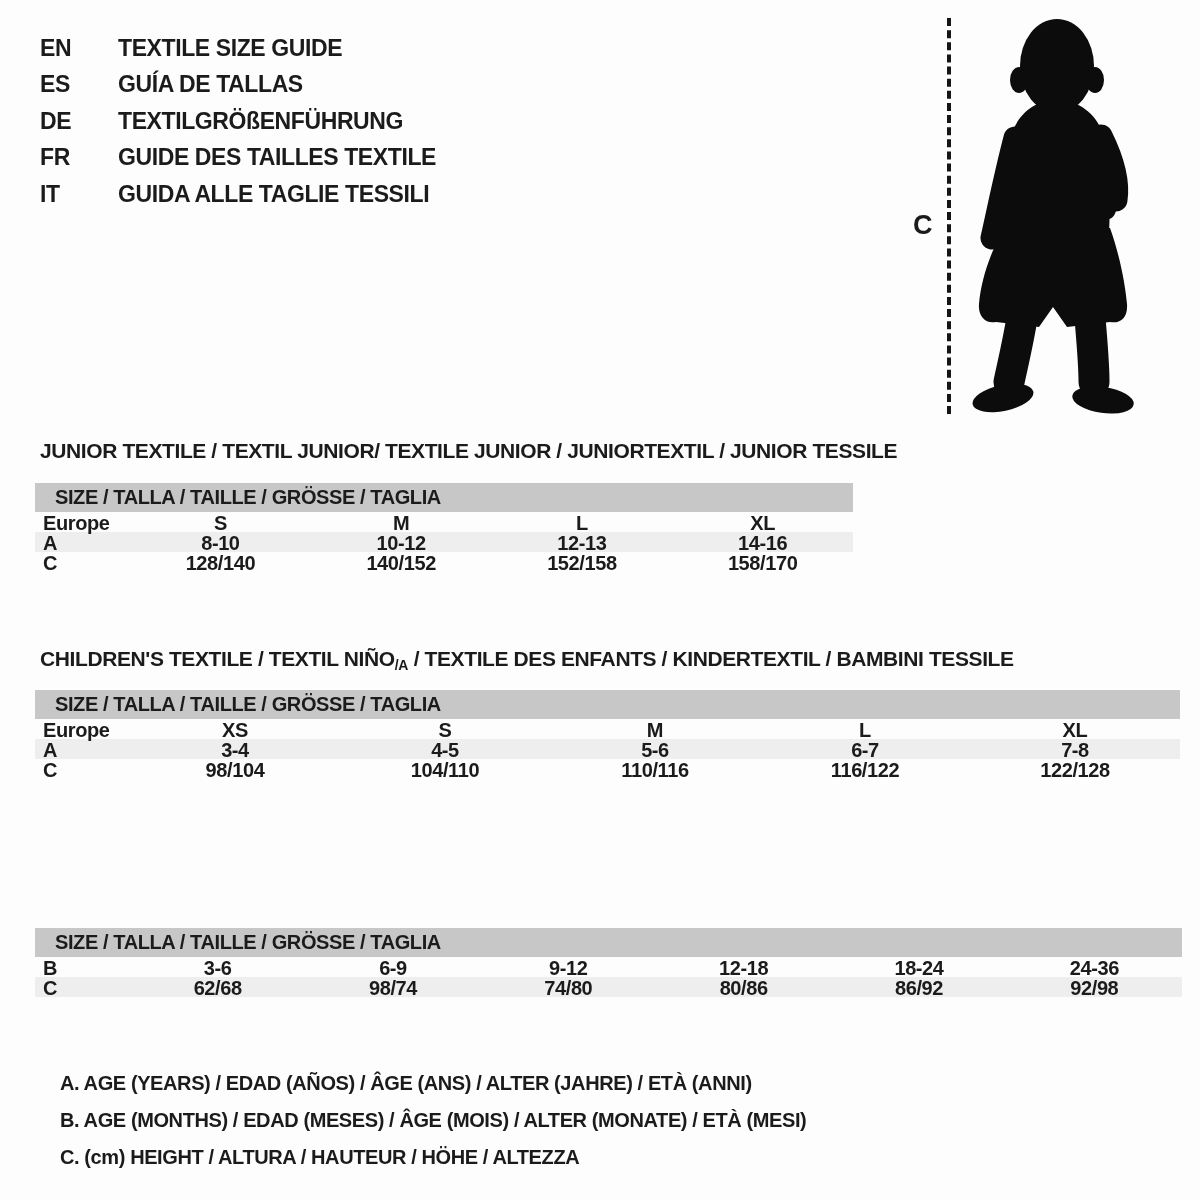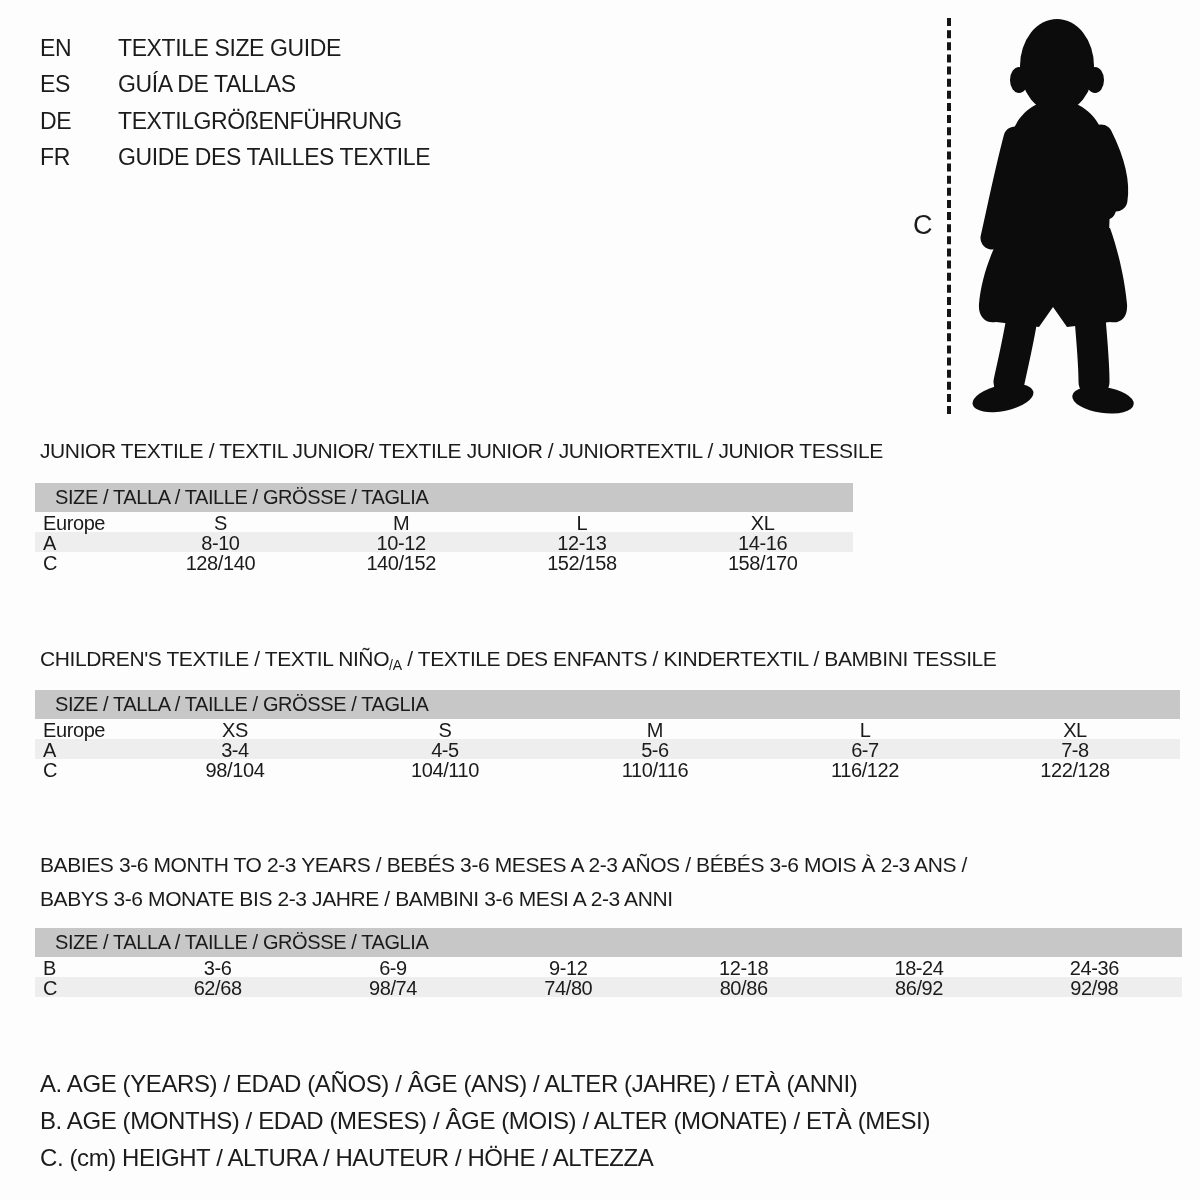--- a/index.html
+++ b/index.html
@@ -6,21 +6,21 @@
     --ink:#1b1b1b;
     --bar:#c7c7c7;
     --alt:#eeeeee;
     --bg:#fdfdfd;
   }
   *{margin:0;padding:0;box-sizing:border-box;}
   html,body{background:#fff;}
   body{font-family:"Liberation Sans", sans-serif;color:var(--ink);}
   .canvas{
     position:relative;width:1200px;height:1200px;background:var(--bg);
-    overflow:hidden;font-weight:400;letter-spacing:-0.4px;
+    overflow:hidden;font-weight:700;letter-spacing:-0.4px;
   }
 
   
   .lang-block{position:absolute;left:40px;top:30px;}
   .lang-row{display:flex;height:36.5px;align-items:center;font-size:23px;}
   .lang-code{width:78px;flex:0 0 78px;}
   .lang-title{white-space:nowrap;}
 
   
   .figure{position:absolute;left:895px;top:10px;width:300px;height:415px;}
@@ -41,21 +41,21 @@
   .trow{display:grid;height:20px;align-items:center;font-size:20px;}
   .t1 .trow{grid-template-columns:95px repeat(4,1fr);}
   .t2 .trow{grid-template-columns:95px repeat(5,1fr);}
   .t3 .trow{grid-template-columns:95px repeat(6,1fr);}
   .rows .trow:nth-child(even){background:var(--alt);}
   .row-label{padding-left:8px;text-align:left;}
   .cell{text-align:center;}
 
   
   .legend{position:absolute;left:40px;top:1065px;}
-  .legend-line{font-size:24px;line-height:37px;white-space:nowrap;}
+  .legend-line{font-size:20px;line-height:37px;white-space:nowrap;margin-left:20px;}
 </style>
 </head>
 <body>
 
 <div class="canvas">
 
   <div class="lang-block">
     <div class="lang-row">
       <span class="lang-code">EN</span>
       <span class="lang-title">TEXTILE SIZE GUIDE</span>
@@ -64,20 +64,24 @@
       <span class="lang-code">ES</span>
       <span class="lang-title">GUÍA DE TALLAS</span>
     </div>
     <div class="lang-row">
       <span class="lang-code">DE</span>
       <span class="lang-title">TEXTILGRÖßENFÜHRUNG</span>
     </div>
     <div class="lang-row">
       <span class="lang-code">FR</span>
       <span class="lang-title">GUIDE DES TAILLES TEXTILE</span>
+    </div>
+    <div class="lang-row">
+      <span class="lang-code">IT</span>
+      <span class="lang-title">GUIDA ALLE TAGLIE TESSILI</span>
     </div>
   </div>
 
   <div class="figure">
     <span class="measure-label">C</span>
     <div class="measure-line"></div>
     <svg class="silhouette" width="180" height="404" viewBox="0 0 180 404" xmlns="http://www.w3.org/2000/svg">
       <g fill="#0c0c0c" stroke="none">
 
         <ellipse cx="94" cy="50" rx="37" ry="47"></ellipse>
@@ -159,24 +163,20 @@
         <span class="row-label">C</span>
         <span class="cell">98/104</span>
         <span class="cell">104/110</span>
         <span class="cell">110/116</span>
         <span class="cell">116/122</span>
         <span class="cell">122/128</span>
       </div>
     </div>
   </div>
 
-  <div class="section-title" style="top:848px">
-    <div>BABIES 3-6 MONTH TO 2-3 YEARS / BEBÉS 3-6 MESES A 2-3 AÑOS / BÉBÉS 3-6 MOIS À 2-3 ANS /</div>
-    <div>BABYS 3-6 MONATE BIS 2-3 JAHRE / BAMBINI 3-6 MESI A 2-3 ANNI</div>
-  </div>
   <div class="size-table t3" style="top:928px">
     <div class="thead">SIZE / TALLA / TAILLE / GRÖSSE / TAGLIA</div>
     <div class="rows">
       <div class="trow">
         <span class="row-label">B</span>
         <span class="cell">3-6</span>
         <span class="cell">6-9</span>
         <span class="cell">9-12</span>
         <span class="cell">12-18</span>
         <span class="cell">18-24</span>

